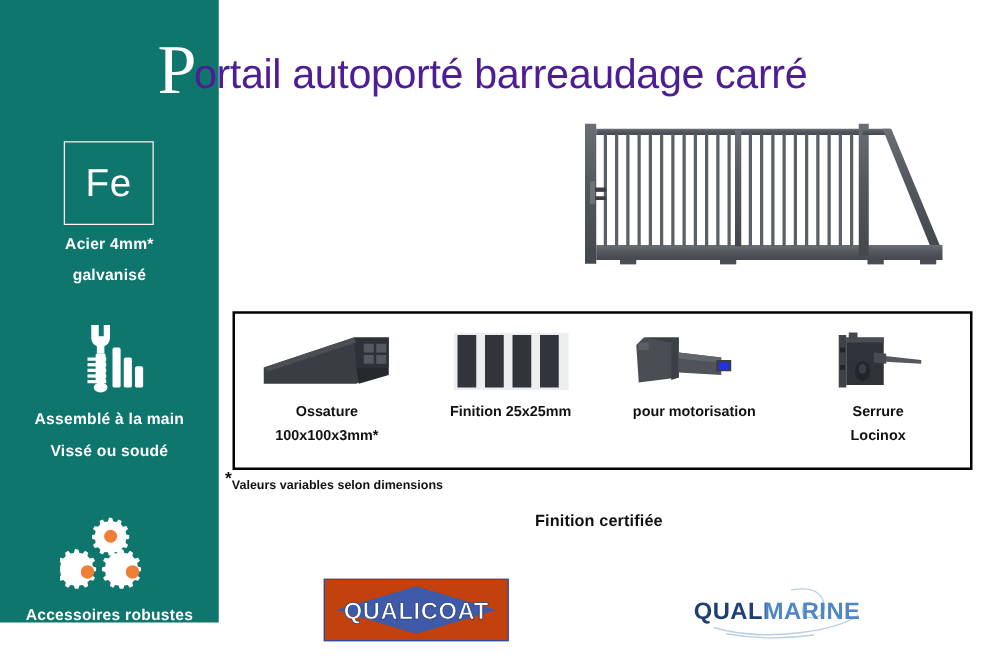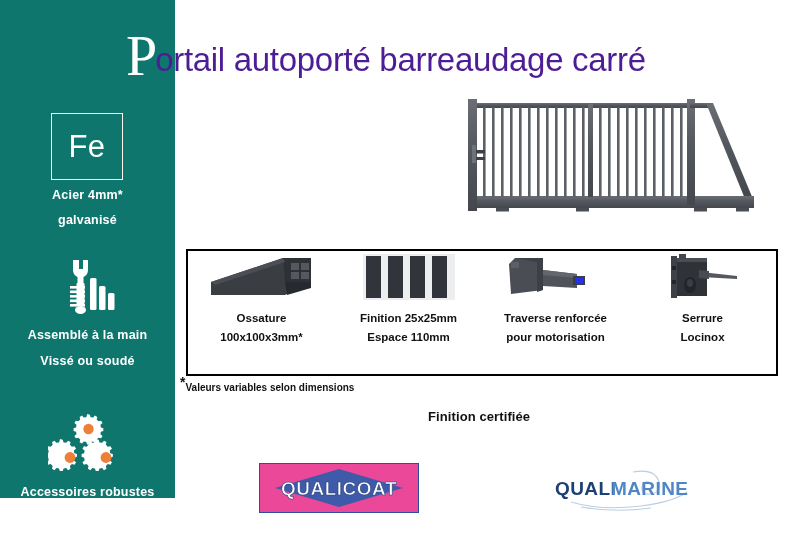--- a/index.html
+++ b/index.html
@@ -60,43 +60,43 @@
   .gate{position:absolute;left:466px;top:93px;width:310px;height:128px;}
 
   
   .featbox{
     position:absolute;left:186px;top:249px;width:592px;height:127px;
     border:2px solid #000;box-sizing:border-box;background:#fff;
     display:flex;
   }
   .feat{
     flex:1;display:flex;flex-direction:column;align-items:center;
-    justify-content:flex-start;padding-top:0;
+    justify-content:flex-start;padding-top:12px;
   }
   .feat .art{height:52px;display:flex;align-items:center;justify-content:center;}
   .feat .lab{
     color:#111;font-size:11.5px;font-weight:700;text-align:center;
     line-height:19px;font-family:"Liberation Sans", sans-serif;margin-top:6px;
   }
 
   
   .footnote{
     position:absolute;left:180px;top:382px;font-size:10px;font-weight:700;
     color:#111;font-family:"Liberation Sans", sans-serif;
   }
   .footnote .star{font-size:14px;vertical-align:super;line-height:0;}
   .finition{
     position:absolute;left:428px;top:409px;font-size:13px;font-weight:700;
     color:#111;font-family:Liberation Sans, sans-serif;letter-spacing:.1px;
   }
 
   
   .qualicoat{
-    position:absolute;left:259px;top:463px;width:160px;height:50px;
-    border:1.6px solid #2b4f9e;box-sizing:border-box;background:#ec4899;
+    position:absolute;left:259px;top:463px;width:148px;height:50px;
+    border:1.6px solid #2b4f9e;box-sizing:border-box;background:#c2410c;
     display:flex;align-items:center;justify-content:center;
   }
   .qualimarine{
     position:absolute;left:541px;top:466px;width:168px;height:46px;
     display:flex;align-items:center;justify-content:center;
   }
 </style>
 </head>
 <body>
 
@@ -245,38 +245,36 @@
         <svg width="92" height="46" viewBox="0 0 92 46" aria-hidden="true">
           <rect x="0" y="0" width="92" height="46" fill="#eceef0"></rect>
           <rect x="3" y="2" width="15" height="42" fill="#31353b"></rect>
           <rect x="25" y="2" width="15" height="42" fill="#31353b"></rect>
           <rect x="47" y="2" width="15" height="42" fill="#31353b"></rect>
           <rect x="69" y="2" width="15" height="42" fill="#31353b"></rect>
         </svg>
       </div>
       <div class="lab">
         <div>Finition 25x25mm</div>
-        <div>Espace 110mm</div>
       </div>
     </div>
 
     <div class="feat">
       <div class="art">
         <svg width="110" height="50" viewBox="0 0 110 50" aria-hidden="true">
           <polygon points="8,12 14,6 42,6 42,38 10,42" fill="#4a4e54"></polygon>
           <polygon points="14,6 42,6 42,38 36,40 36,10" fill="#3c4046"></polygon>
           <rect x="10" y="10" width="8" height="6" fill="#5c6066"></rect>
           <polygon points="42,18 76,22 76,36 42,34" fill="#50545a"></polygon>
           <polygon points="42,18 76,22 76,26 42,23" fill="#63676d"></polygon>
           <rect x="72" y="24" width="12" height="9" fill="#3a3d42"></rect>
           <rect x="74" y="26" width="8" height="6" fill="#2431e8"></rect>
         </svg>
       </div>
       <div class="lab">
-        <div>Traverse renforcée</div>
         <div>pour motorisation</div>
       </div>
     </div>
 
     <div class="feat">
       <div class="art">
         <svg width="92" height="50" viewBox="0 0 92 50" aria-hidden="true">
           <rect x="14" y="4" width="6" height="42" fill="#3e4248"></rect>
           <rect x="20" y="6" width="30" height="38" fill="#2f3237"></rect>
           <polygon points="20,6 50,6 50,10 20,10" fill="#4a4e54"></polygon>

